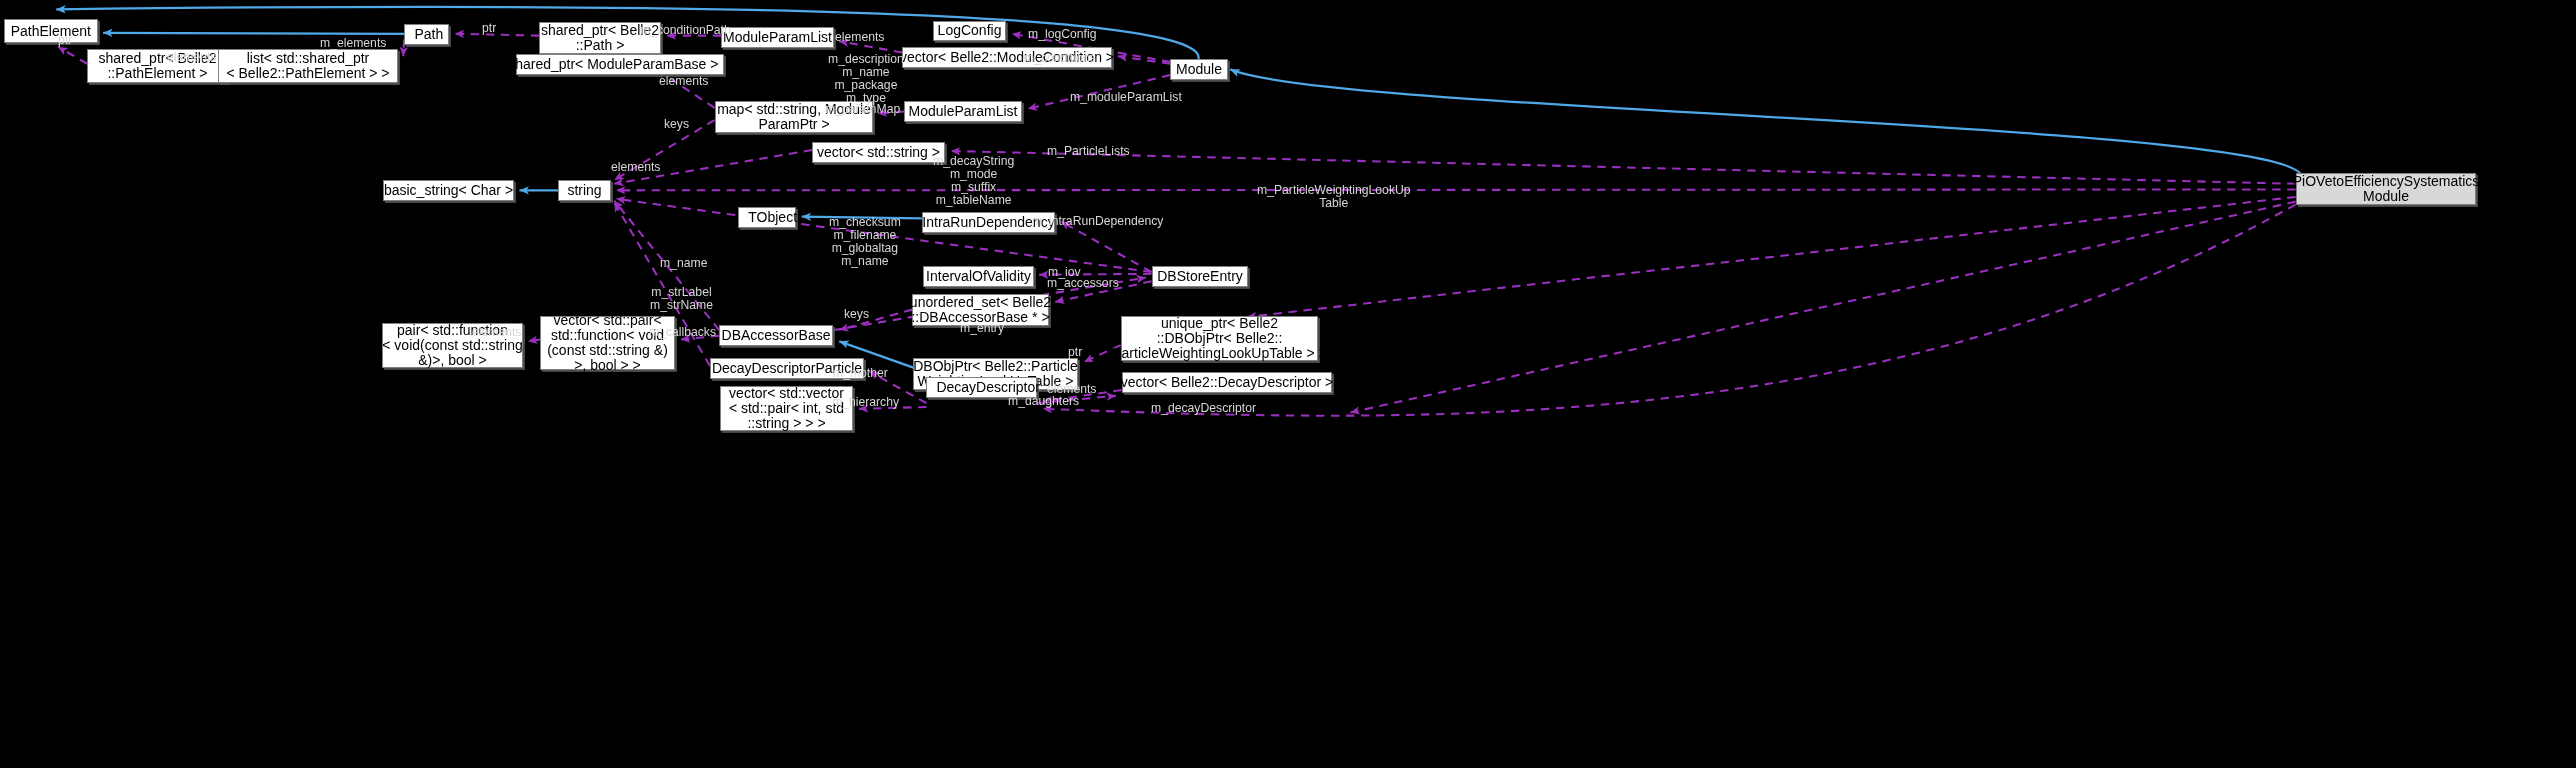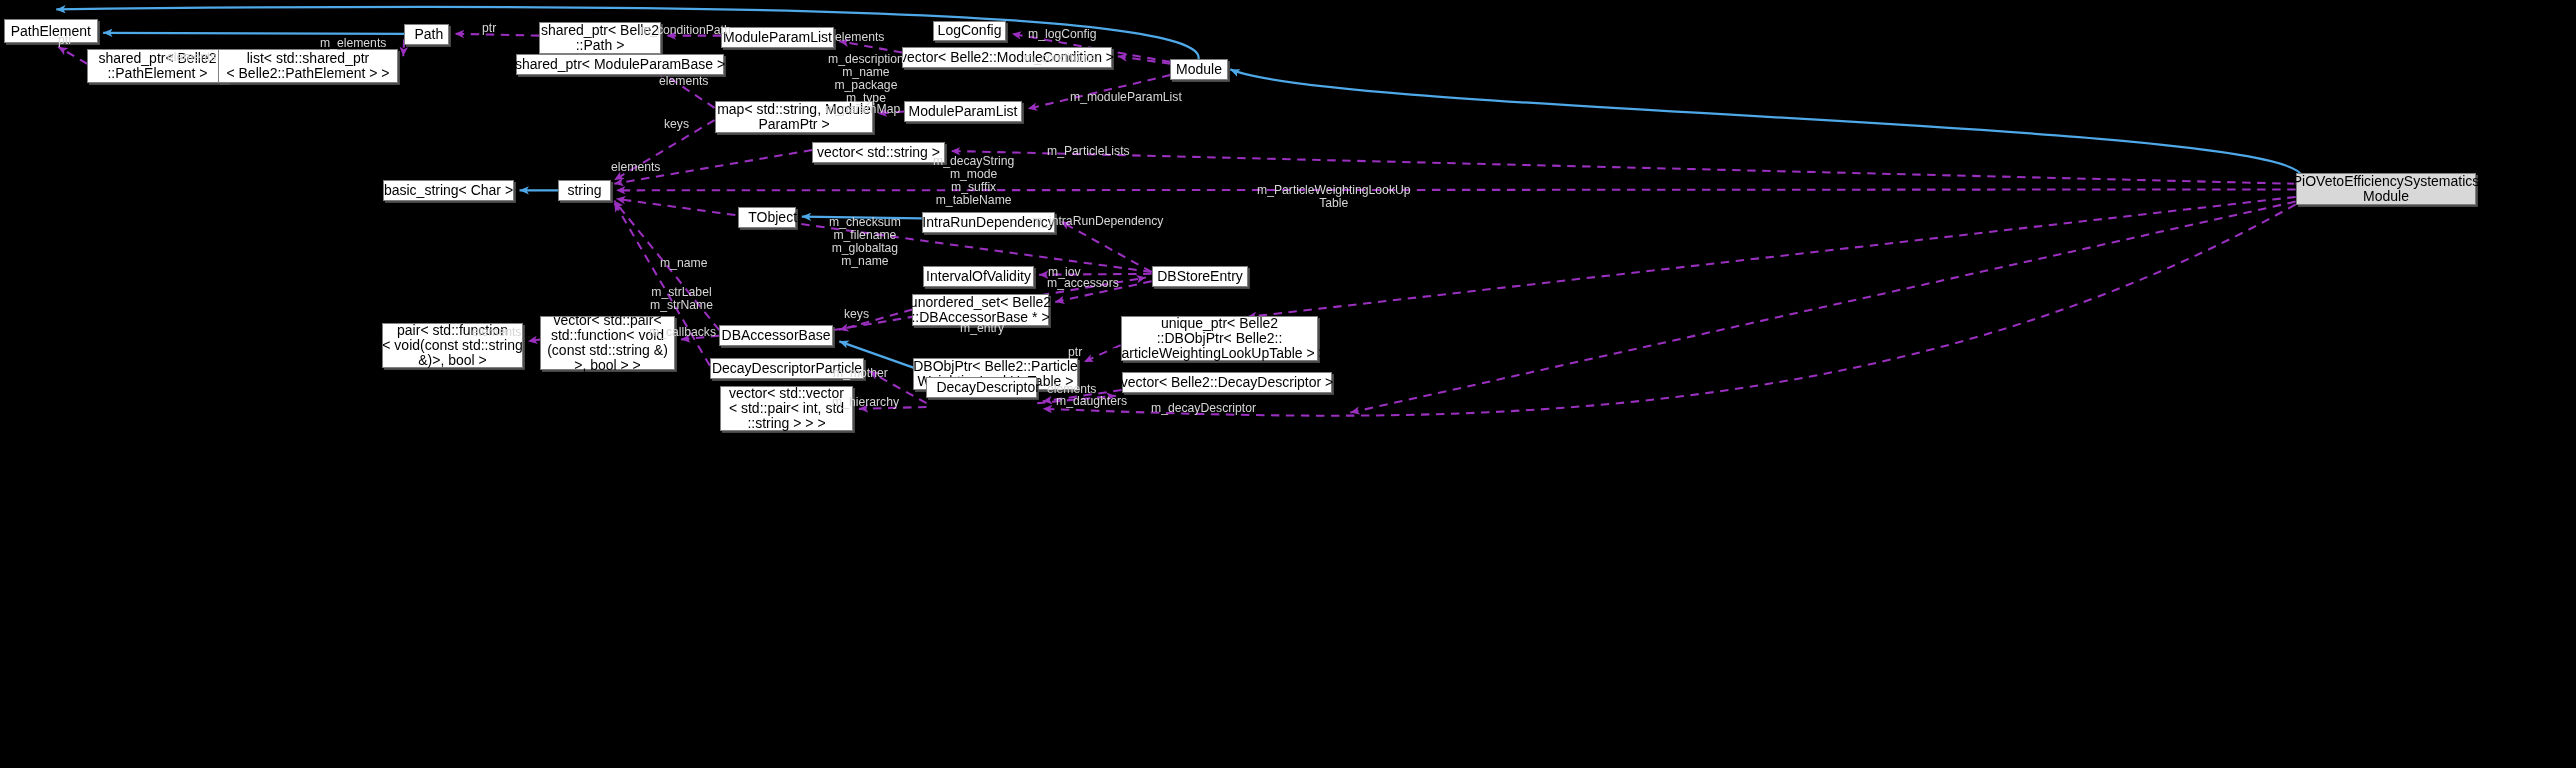--- a/index.html
+++ b/index.html
@@ -131,21 +131,21 @@
 ::Path &gt;</span></div>
 
   <div class="node" style="left:721px; top:27px; width:113px; height:20.6px;"><span>ModuleParamList</span></div>
 
   <div class="node" style="left:933px; top:20.6px; width:73px; height:20.6px;"><span>LogConfig</span></div>
 
   <div class="node" style="left:902px; top:47px; width:210px; height:20.6px;"><span>vector&lt; Belle2::ModuleCondition &gt;</span></div>
 
   <div class="node" style="left:1170px; top:59px; width:58px; height:20.6px;"><span>Module</span></div>
 
-  <div class="node" style="left:516px; top:54px; width:208px; height:20.6px;"><span>shared_ptr&lt; ModuleParamBase &gt;</span></div>
+  <div class="node" style="left:516px; top:54px; width:208px; height:20.6px;justify-content:flex-end;"><span>shared_ptr&lt; ModuleParamBase &gt;</span></div>
 
   <div class="node" style="left:715px; top:101px; width:158px; height:32px;"><span>map&lt; std::string, Module
 ParamPtr &gt;</span></div>
 
   <div class="node" style="left:904px; top:101px; width:118px; height:20.6px;"><span>ModuleParamList</span></div>
 
   <div class="node" style="left:812px; top:142px; width:133px; height:20.6px;"><span>vector&lt; std::string &gt;</span></div>
 
   <div class="node" style="left:383px; top:180px; width:131px; height:20.6px;"><span>basic_string&lt; Char &gt;</span></div>
 
@@ -227,18 +227,18 @@
   <div class="edge-label" style="left:660px; top:257px;"><span>m_name</span></div>
   <div class="edge-label" style="left:650px; top:286px;"><span>m_strLabel
 m_strName</span></div>
   <div class="edge-label" style="left:844px; top:308px;"><span>keys</span></div>
   <div class="edge-label" style="left:960px; top:322px;"><span>m_entry</span></div>
   <div class="edge-label" style="left:472px; top:326px;"><span>elements</span></div>
   <div class="edge-label" style="left:649px; top:326px;"><span>m_callbacks</span></div>
   <div class="edge-label" style="left:1068px; top:346px;"><span>ptr</span></div>
   <div class="edge-label" style="left:833px; top:367px;"><span>m_mother</span></div>
   <div class="edge-label" style="left:1047px; top:383px;"><span>elements</span></div>
-  <div class="edge-label" style="left:1056px; top:395px;"><span>m_daughters</span></div>
+  <div class="edge-label" style="left:1008px; top:395px;"><span>m_daughters</span></div>
   <div class="edge-label" style="left:832px; top:396px;"><span>m_hierarchy</span></div>
   <div class="edge-label" style="left:1151px; top:402px;"><span>m_decayDescriptor</span></div>
 
 </div>
 
 
 </body></html>

